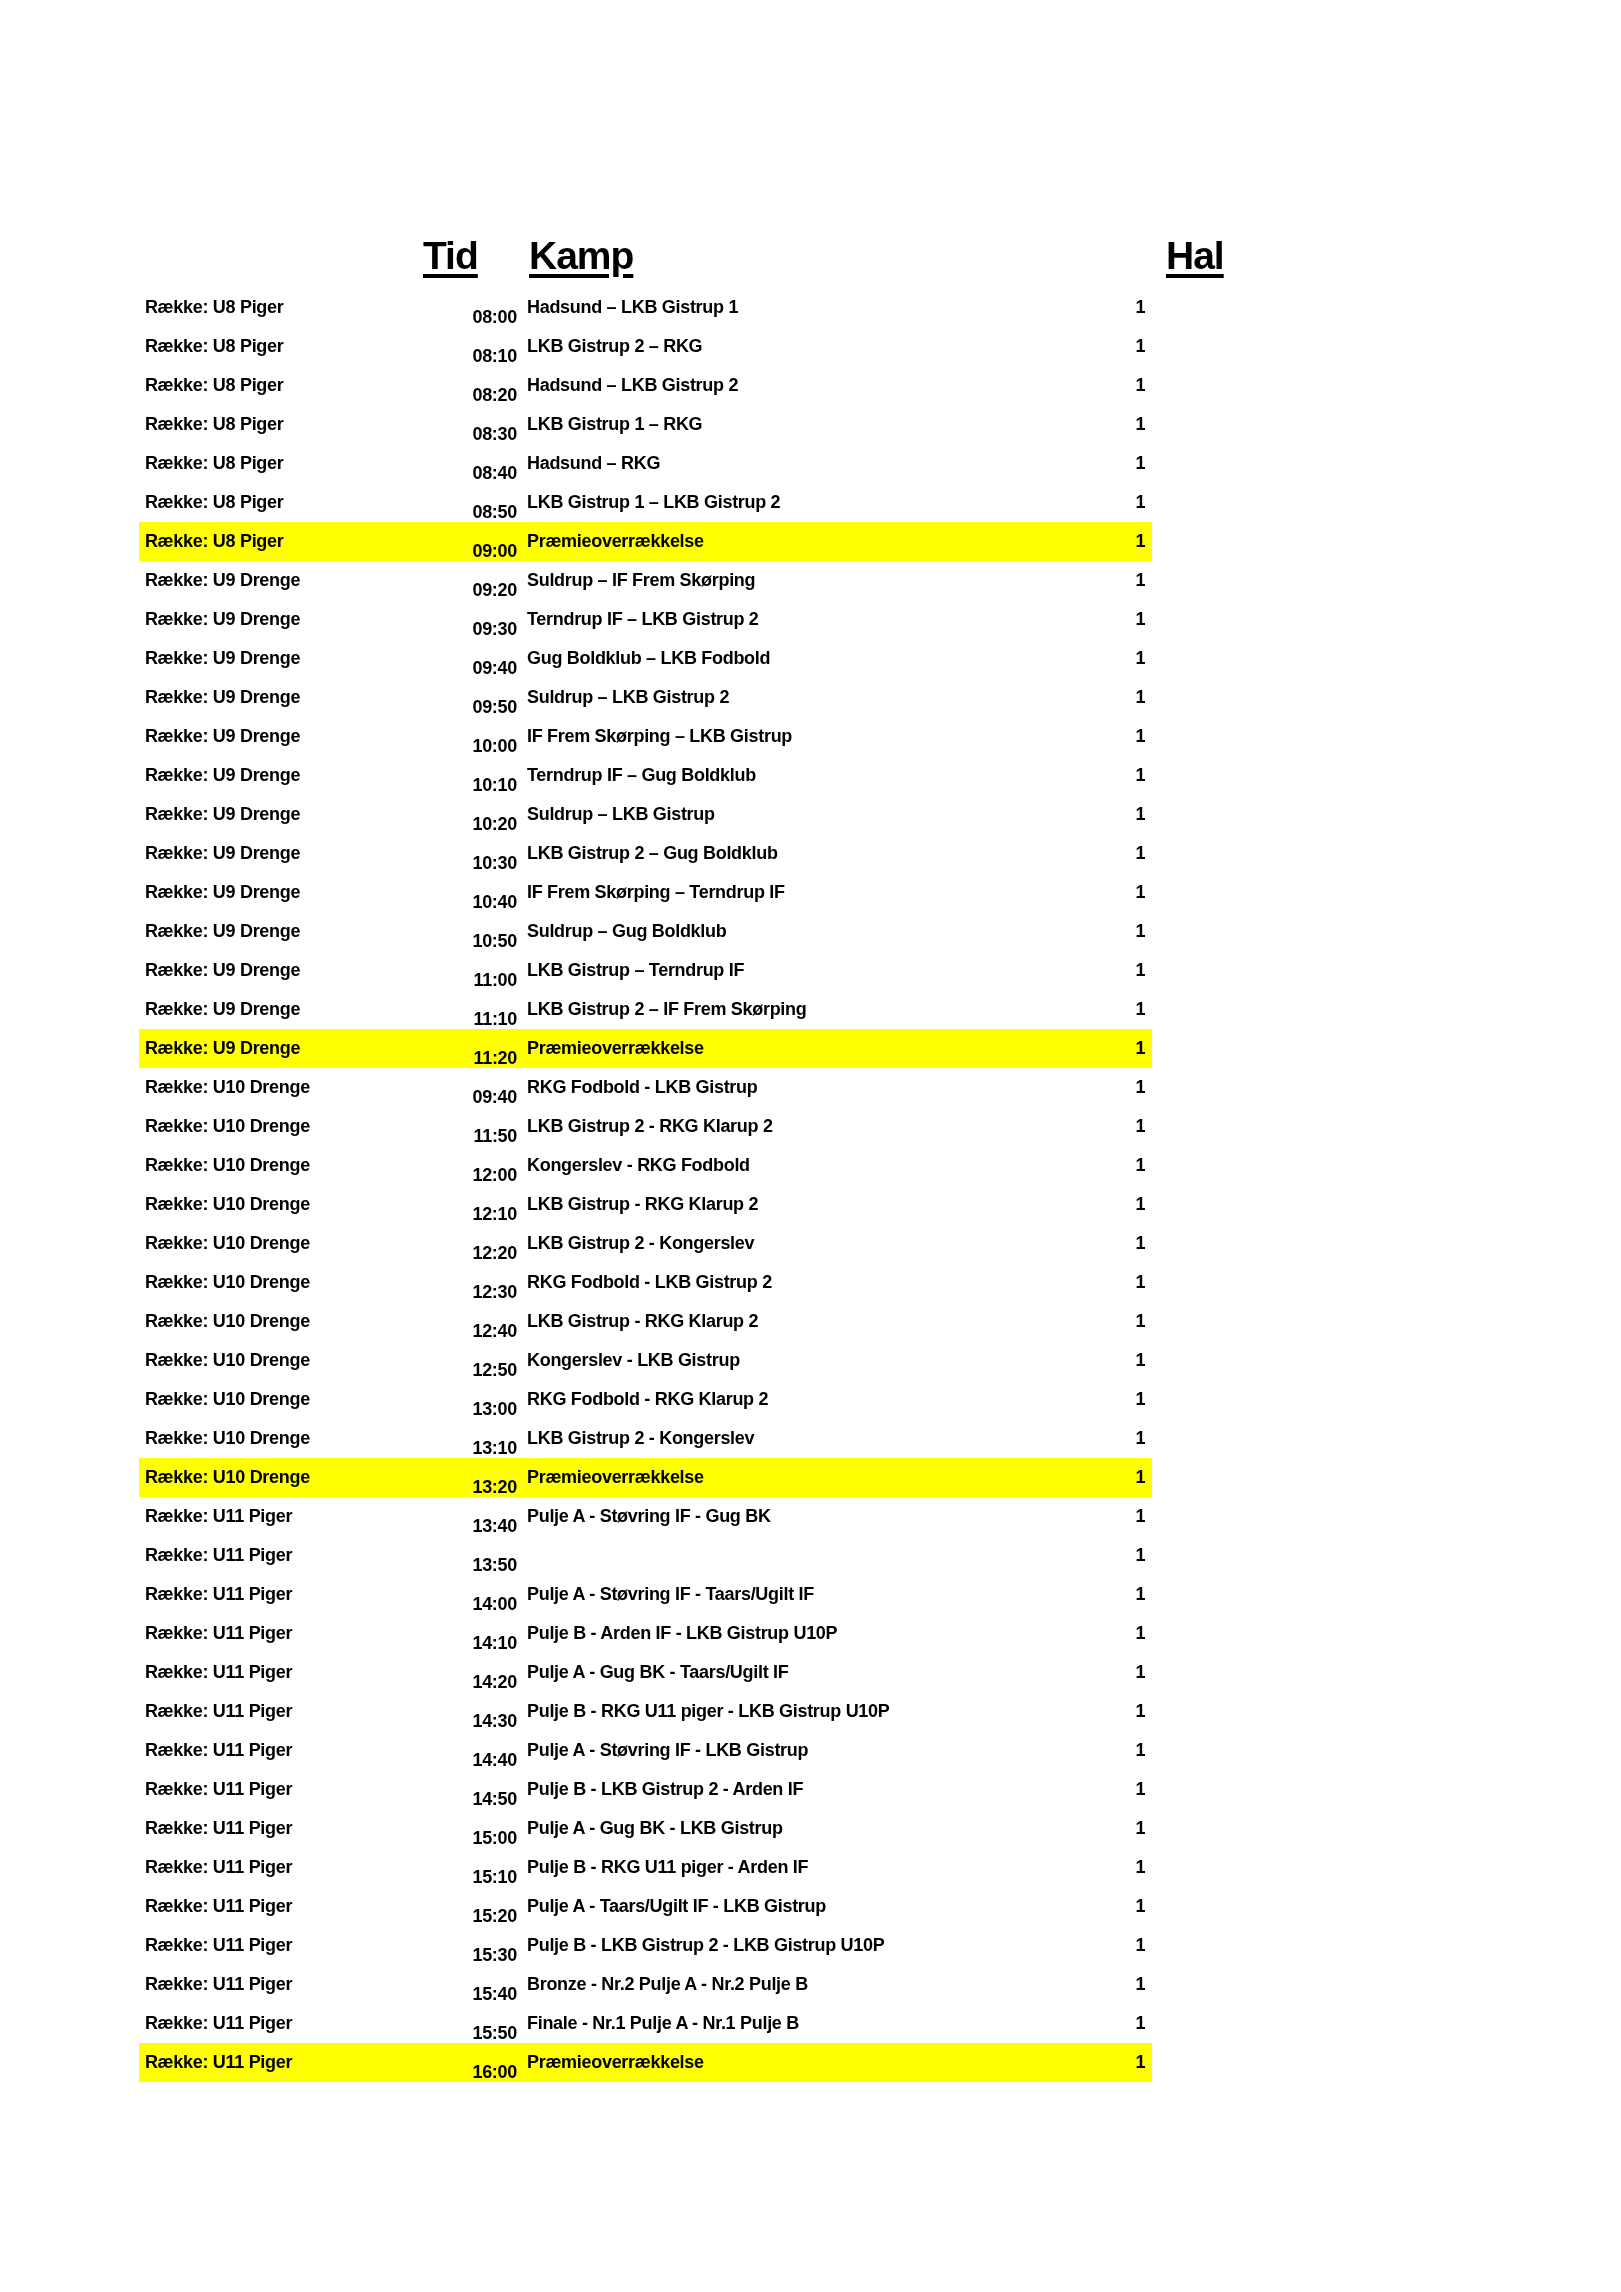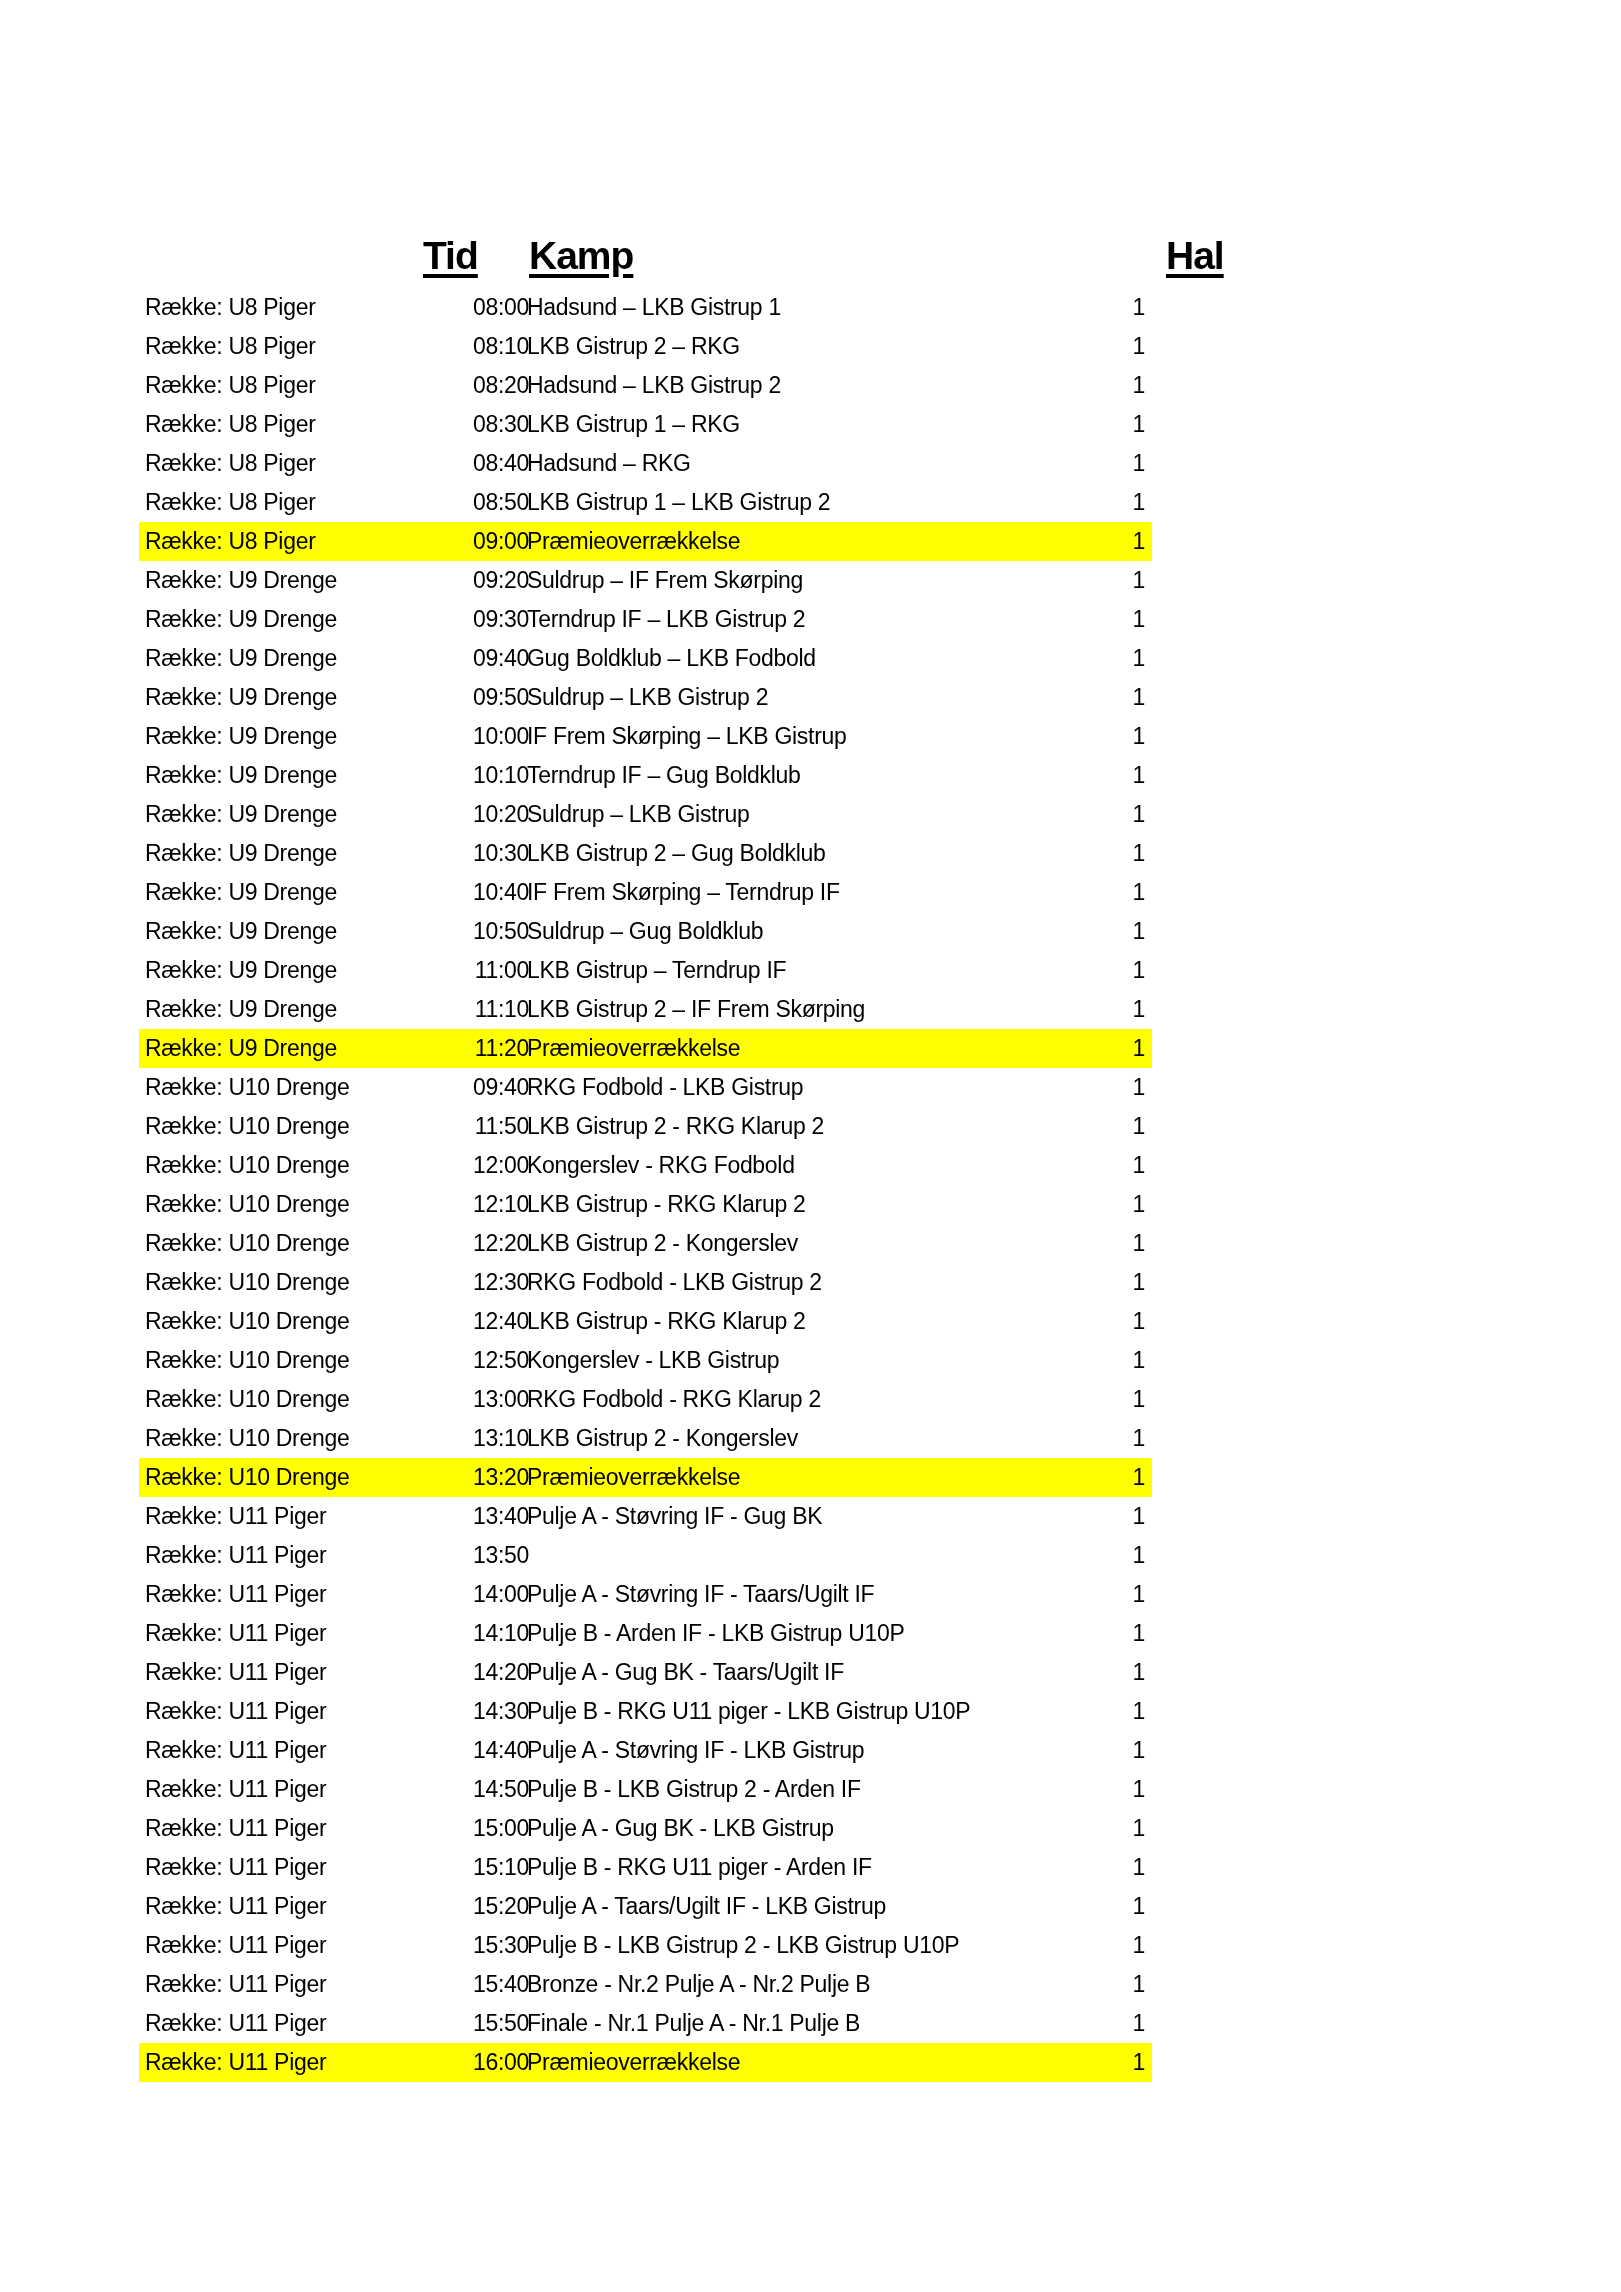--- a/index.html
+++ b/index.html
@@ -45,34 +45,35 @@
     .rows {
       position: absolute;
       top: 288px;
       left: 139px;
       width: 1013px;
     }
     .row {
       position: relative;
       height: 39px;
       width: 1013px;
-      font-size: 23px;
+      font-size: 18px;
       line-height: 39px;
       white-space: nowrap;
+      font-weight: bold;
     }
     .row.highlight {
       background: #FFFF00;
     }
     .cell {
       position: absolute;
       top: 0;
       letter-spacing: -0.3px;
     }
     .c-category { left: 5.9px; }
-    .c-time { left: 257px; width: 133px; text-align: right; }
+    .c-time { left: 245px; width: 133px; text-align: right; margin-top: 10px; }
     .c-match { left: 388px; }
     .c-hal { right: 6.9px; text-align: right; }
   </style>
 </head>
 <body>
 
 <div class="page">
   <div class="header">
     <span class="hdr hdr-tid">Tid</span>
     <span class="hdr hdr-kamp">Kamp</span>

